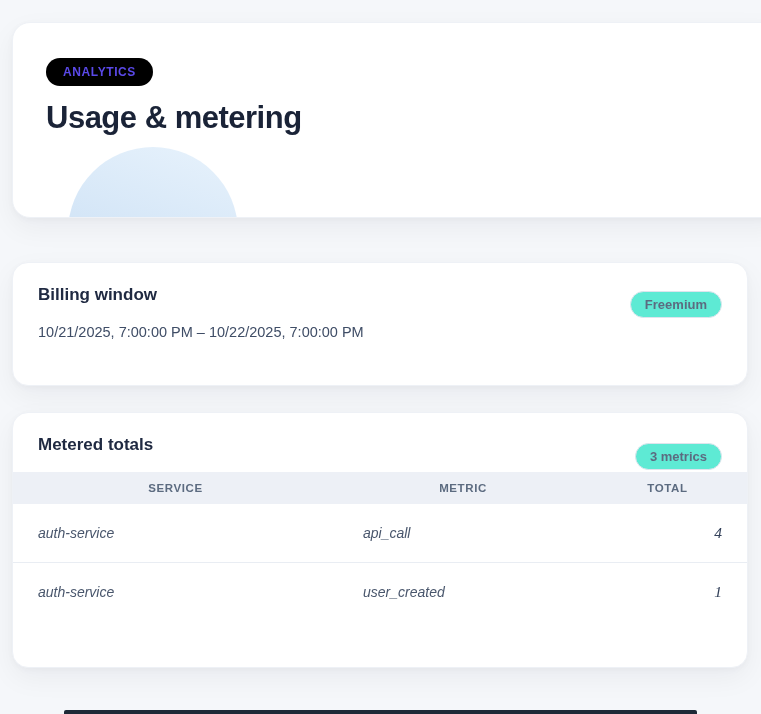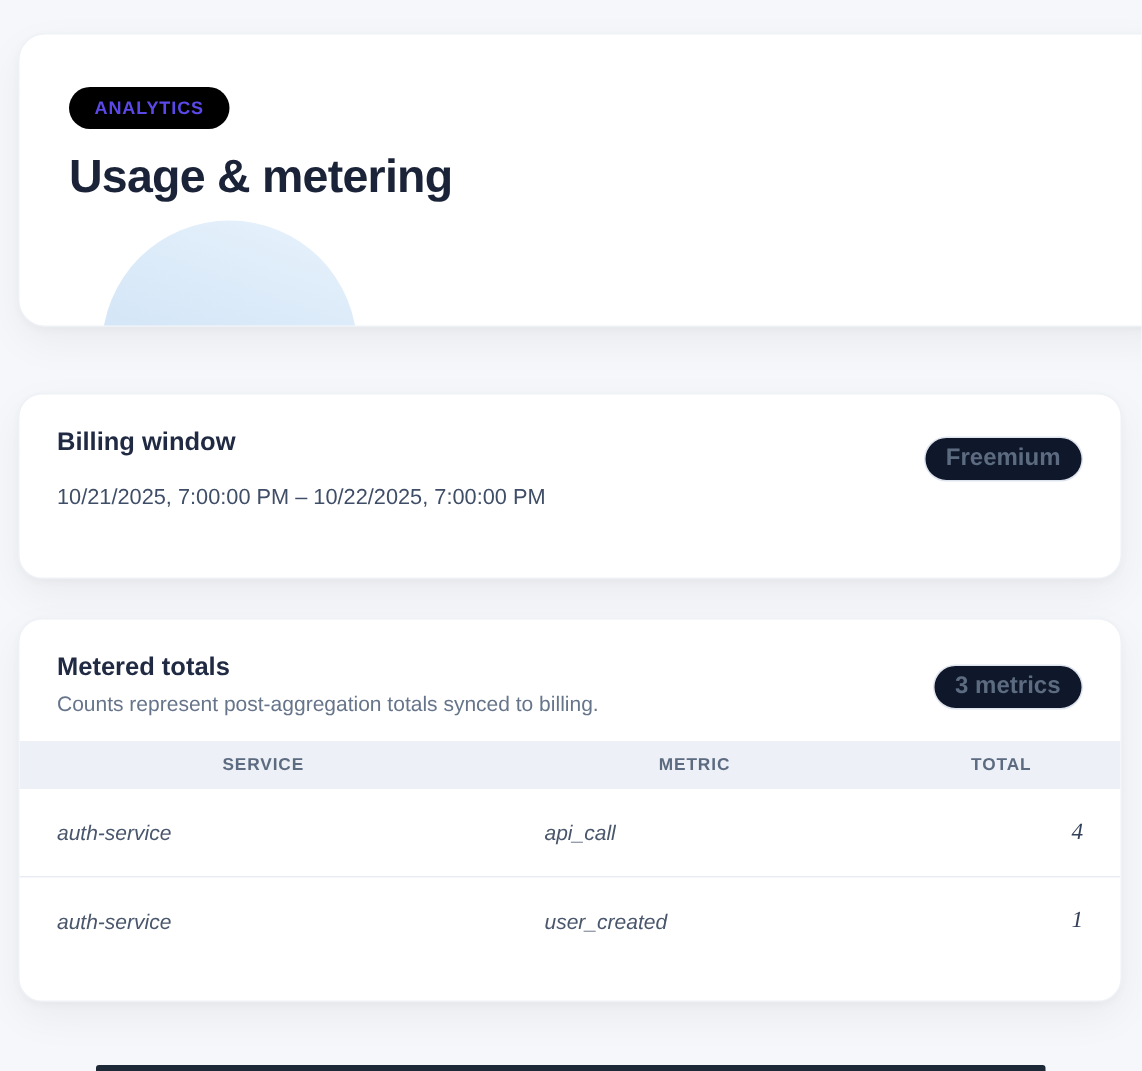--- a/index.html
+++ b/index.html
@@ -66,25 +66,25 @@
     border: 1px solid #eef1f6;
     border-radius: 16px;
     box-shadow: 0 10px 28px rgba(15,23,42,0.05), 0 2px 6px rgba(15,23,42,0.03);
     overflow: hidden;
   }
   .card-title { font-size: 17px; font-weight: bold; color: #202a42; }
   .card-sub { margin-top: 6px; font-size: 14px; color: #67758b; }
   .pill-badge {
     position: absolute;
     right: 25px;
-    background: #0f172a;
+    background: #5eead4;
     border: 1px solid #dee4ed;
     border-radius: 999px;
     padding: 5px 14px;
-    font-size: 16px;
+    font-size: 13px;
     font-weight: bold;
     color: #5c6b80;
     white-space: nowrap;
   }
 
   
   .billing-card { top: 262px; height: 124px; padding: 22px 25px; }
   .billing-range { margin-top: 19px; font-size: 14.5px; color: #3f4d66; }
 
   
@@ -143,21 +143,20 @@
   <section class="card billing-card">
     <span class="pill-badge" style="top:28px;">Freemium</span>
     <h2 class="card-title">Billing window</h2>
     <div class="billing-range">10/21/2025, 7:00:00 PM – 10/22/2025, 7:00:00 PM</div>
   </section>
 
   <section class="card metered-card">
     <span class="pill-badge" style="top:30px;">3 metrics</span>
     <div class="metered-head">
       <h2 class="card-title">Metered totals</h2>
-      <div class="card-sub">Counts represent post-aggregation totals synced to billing.</div>
     </div>
     <table class="metered-table">
       <thead>
         <tr>
           <th class="col-service">SERVICE</th>
           <th class="col-metric">METRIC</th>
           <th class="col-total">TOTAL</th>
         </tr>
       </thead>
       <tbody>

